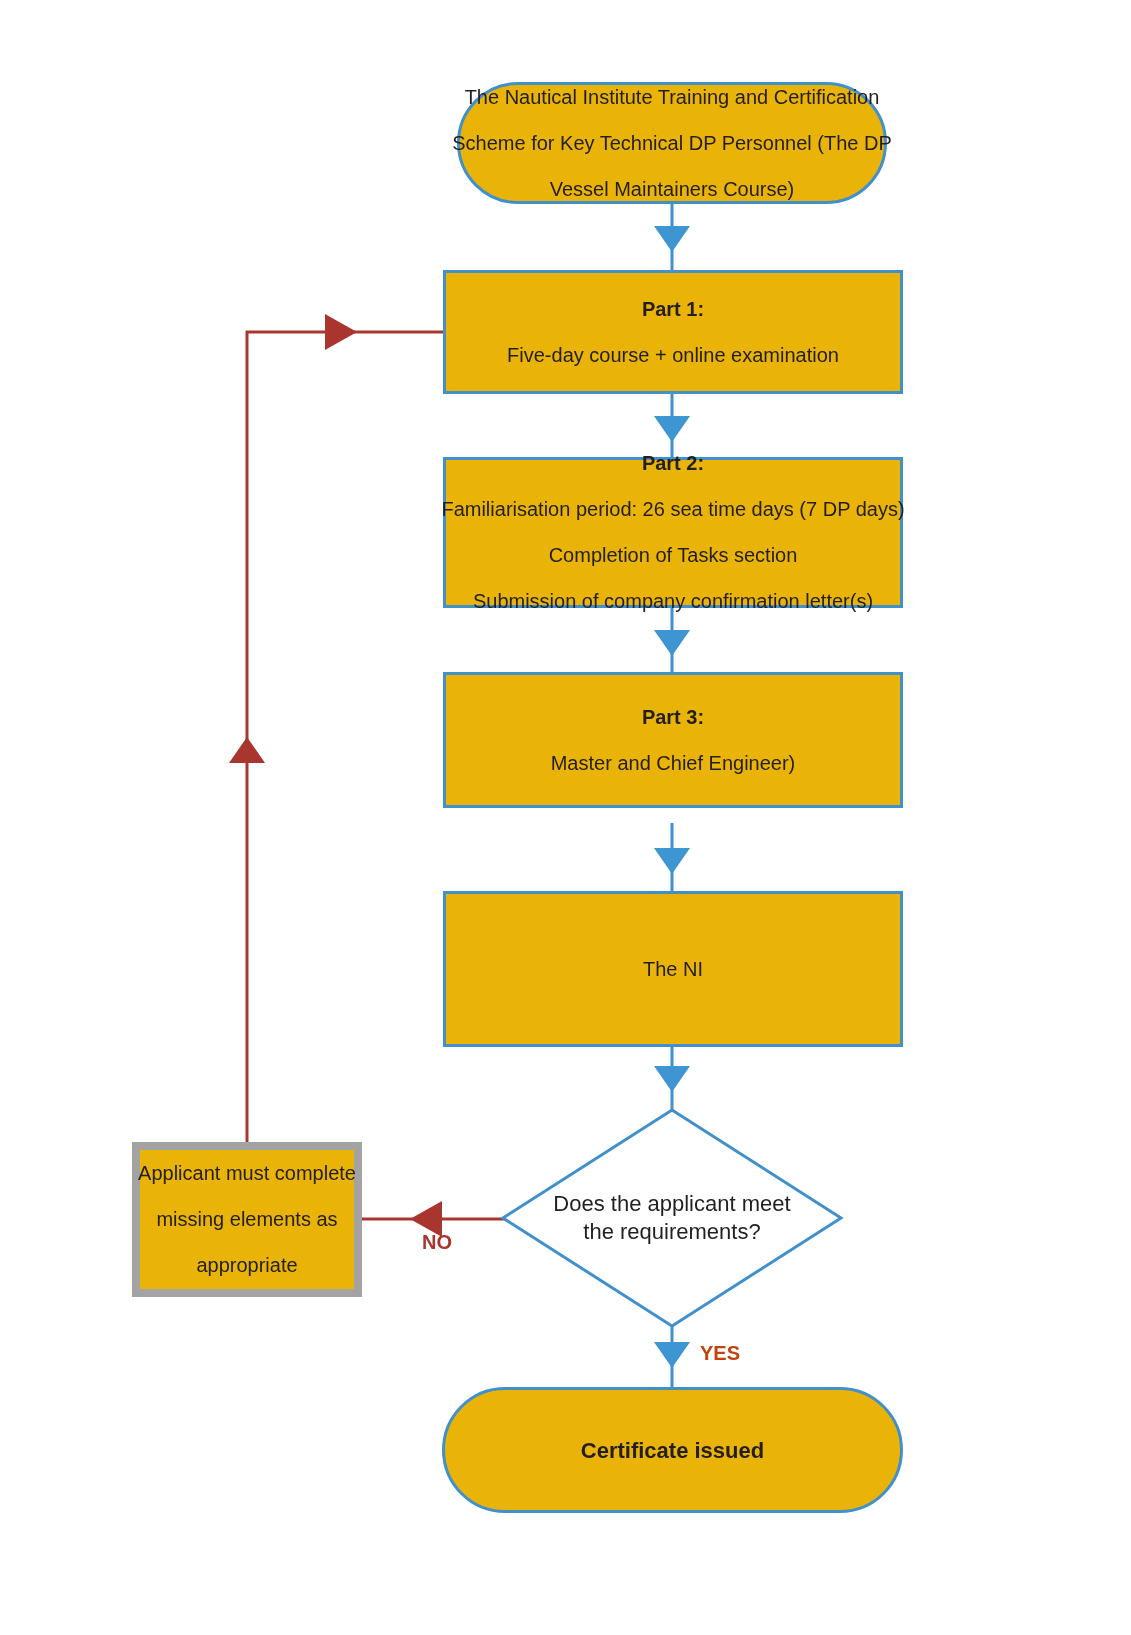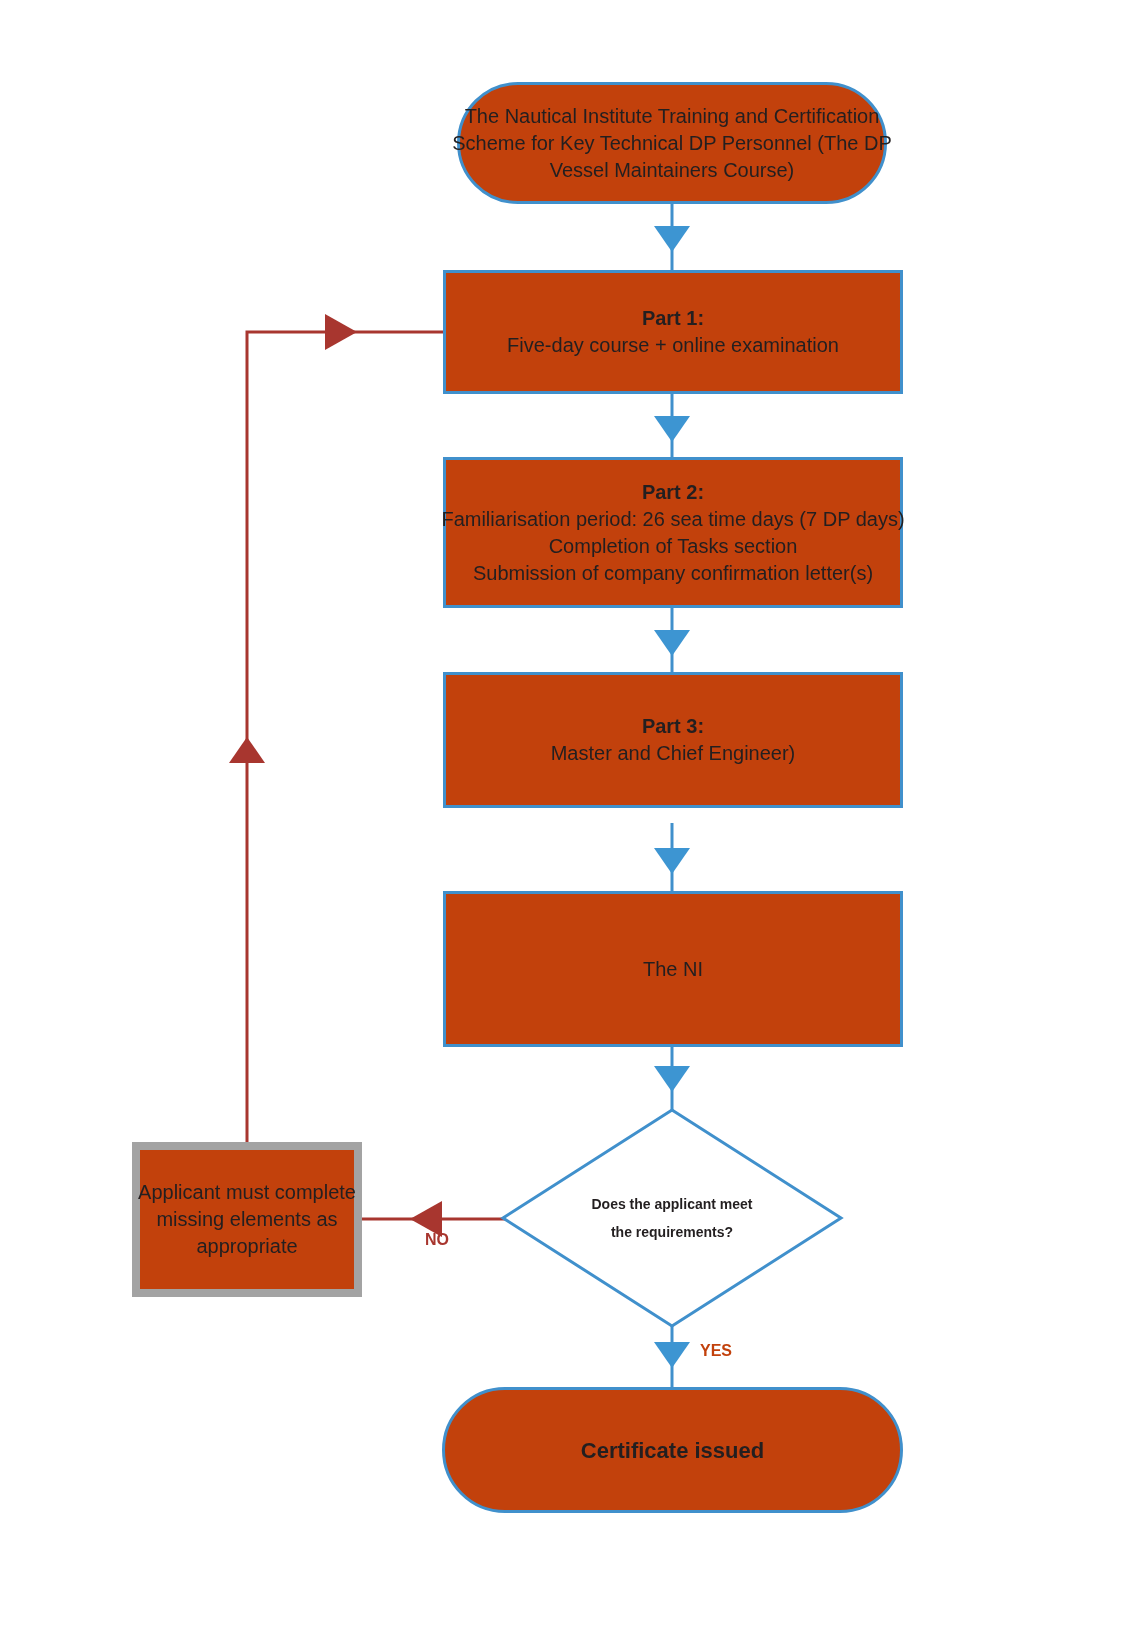--- a/index.html
+++ b/index.html
@@ -23,41 +23,42 @@
   }
   .node {
     position: absolute;
     display: flex;
     flex-direction: column;
     justify-content: center;
     align-items: center;
     text-align: center;
     font-size: 20px;
     line-height: 27px;
-    background: #c2410c;
+    background: #eab308;
+    gap: 19px;
   }
   .blue-box { border: 3px solid #4090cc; }
   .red-box  { border: 8px solid #a3a3a3; }
   .pill-top    { border-radius: 61px; }
   .pill-bottom { border-radius: 63px; }
   .node .line { white-space: nowrap; }
   .bold { font-weight: bold; }
   .decision-text {
     position: absolute;
     left: 512px; top: 1190px; width: 320px;
     text-align: center;
-    font-size: 14px;
+    font-size: 22px;
     line-height: 28px;
-    font-weight: bold;
+    font-weight: normal;
     background: transparent;
   }
   .end-text { font-size: 22px; font-weight: bold; }
   .edge-label {
     position: absolute;
-    font-size: 16px;
+    font-size: 20px;
     font-weight: bold;
     white-space: nowrap;
   }
   .edge-label.yes { color: #c2410c; left: 700px; top: 1342px; }
   .edge-label.no  { color: #a8362f; left: 406px; top: 1231px; width: 62px; text-align: center; }
 </style>
 </head>
 <body>
 
 <div class="canvas">

